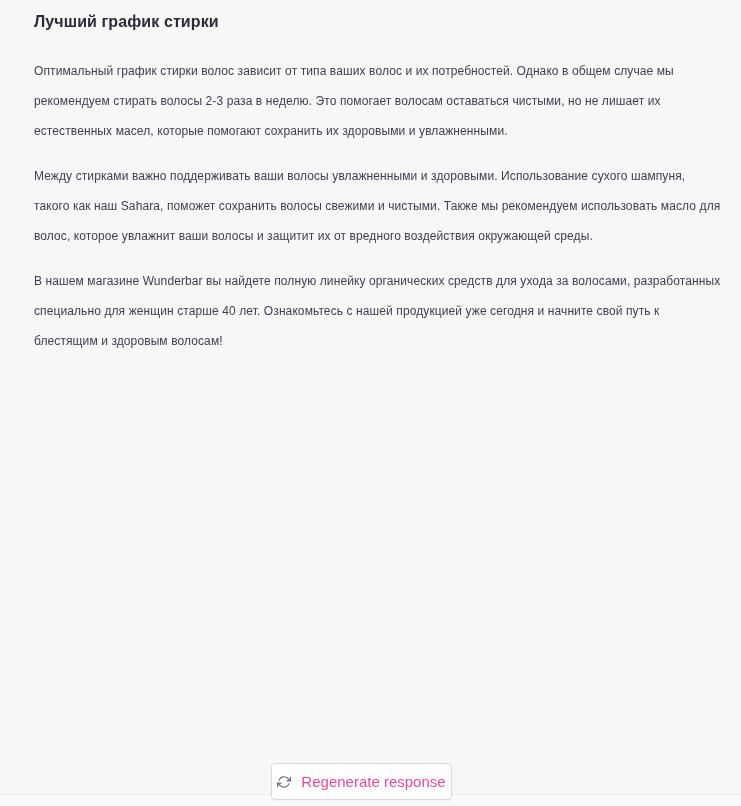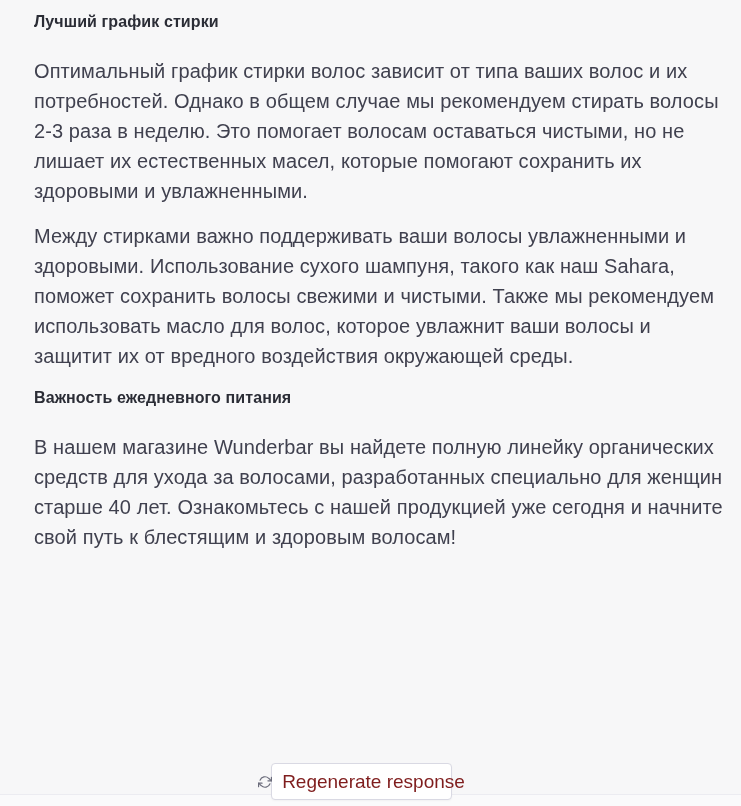--- a/index.html
+++ b/index.html
@@ -29,21 +29,21 @@
     line-height: 24px;
     font-weight: 700;
     color: #2b2d36;
     margin: 15px 0 22px 0;
     letter-spacing: 0.1px;
   }
   .section:first-child h3 {
     margin-top: 0;
   }
   .section p {
-    font-size: 20px;
+    font-size: 12px;
     line-height: 30px;
     color: #40414f;
     margin: 0 0 15px 0;
     letter-spacing: 0.1px;
   }
   .footer-strip {
     position: absolute;
     left: 0;
     bottom: 0;
     width: 741px;
@@ -64,22 +64,22 @@
     box-shadow: 0 1px 2px rgba(0,0,0,0.04);
     display: flex;
     align-items: center;
     justify-content: center;
     gap: 10px;
     cursor: pointer;
     font-family: "Liberation Sans", sans-serif;
     padding: 0;
   }
   .regen-btn .label {
-    font-size: 19px;
-    color: #7f1d1d;
+    font-size: 15px;
+    color: #ec4899;
     white-space: nowrap;
   }
   .regen-btn .icon {
     display: inline-flex;
     width: 14px;
     height: 14px;
   }
   .regen-btn .icon svg {
     width: 14px;
     height: 14px;
@@ -95,21 +95,20 @@
     <div class="section">
       <h3>Лучший график стирки</h3>
       <p>Оптимальный график стирки волос зависит от типа ваших волос и их потребностей. Однако в общем случае мы рекомендуем стирать волосы 2-3 раза в неделю. Это помогает волосам оставаться чистыми, но не лишает их естественных масел, которые помогают сохранить их здоровыми и увлажненными.</p>
     </div>
 
     <div class="section">
       <p>Между стирками важно поддерживать ваши волосы увлажненными и здоровыми. Использование сухого шампуня, такого как наш Sahara, поможет сохранить волосы свежими и чистыми. Также мы рекомендуем использовать масло для волос, которое увлажнит ваши волосы и защитит их от вредного воздействия окружающей среды.</p>
     </div>
 
     <div class="section">
-      <h3>Важность ежедневного питания</h3>
     </div>
 
     <div class="section">
       <p>В нашем магазине Wunderbar вы найдете полную линейку органических средств для ухода за волосами, разработанных специально для женщин старше 40 лет. Ознакомьтесь с нашей продукцией уже сегодня и начните свой путь к блестящим и здоровым волосам!</p>
     </div>
 
   </div>
 
   <div class="footer-strip"></div>
 

